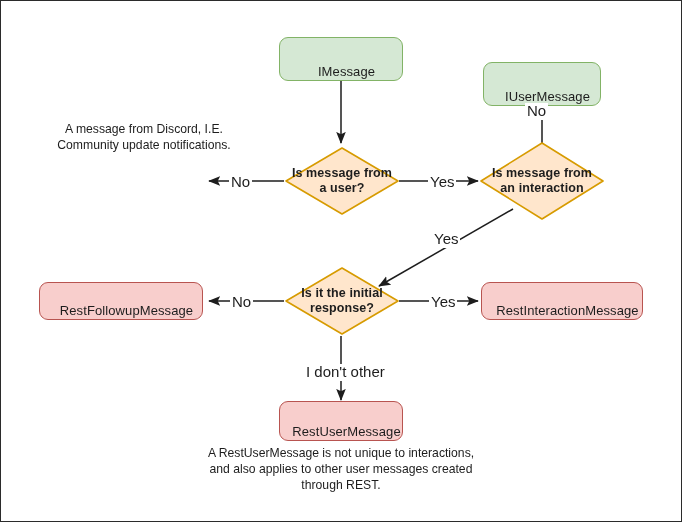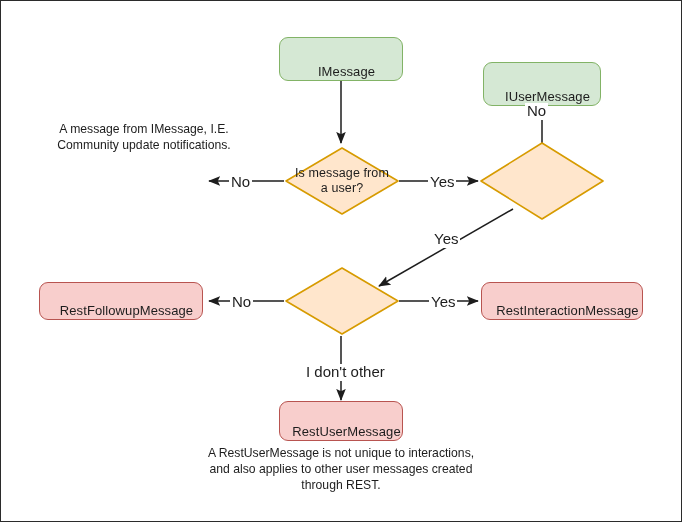--- a/index.html
+++ b/index.html
@@ -50,20 +50,21 @@
   .node-red {
     background: #f8cecc;
     border-color: #b85450;
     border-radius: 9px;
   }
   .diamond {
     position: absolute;
     display: flex;
     align-items: center;
     justify-content: flex-start;
+    font-weight: bold;
   }
   .diamond svg {
     position: absolute;
     left: 0;
     top: 0;
   }
   .diamond .dlabel {
     position: relative;
     z-index: 2;
     text-align: center;
@@ -147,42 +148,44 @@
     <svg width="116" height="70" viewBox="0 0 116 70">
       <path d="M58,2 L114,35 L58,68 L2,35 Z" fill="#ffe6cc" stroke="#d79b00" stroke-width="1.6" stroke-linejoin="round"></path>
     </svg>
     <span class="dlabel">Is message from a user?</span>
   </div>
 
   <div class="diamond" style="left:478px; top:140px; width:126px; height:80px;">
     <svg width="126" height="80" viewBox="0 0 126 80">
       <path d="M63,2 L124,40 L63,78 L2,40 Z" fill="#ffe6cc" stroke="#d79b00" stroke-width="1.6" stroke-linejoin="round"></path>
     </svg>
+    <span class="dlabel">Is message from an interaction</span>
   </div>
 
   <div class="diamond" style="left:283px; top:265px; width:116px; height:70px;">
     <svg width="116" height="70" viewBox="0 0 116 70">
       <path d="M58,2 L114,35 L58,68 L2,35 Z" fill="#ffe6cc" stroke="#d79b00" stroke-width="1.6" stroke-linejoin="round"></path>
     </svg>
+    <span class="dlabel">Is it the initial response?</span>
   </div>
 
   <div class="edge-label" style="left:228px; top:173px;">No</div>
 
   <div class="edge-label" style="left:427px; top:173px;">Yes</div>
 
   <div class="edge-label" style="left:524px; top:102px;">No</div>
 
   <div class="edge-label" style="left:431px; top:230px;">Yes</div>
 
   <div class="edge-label" style="left:229px; top:293px;">No</div>
 
   <div class="edge-label" style="left:428px; top:293px;">Yes</div>
 
   <div class="edge-label" style="left:303px; top:363px;">I don't other</div>
 
-  <div class="note" style="left:48px; top:120px; width:190px;">A message from IMessage, I.E.
+  <div class="note" style="left:48px; top:120px; width:190px;">A message from Discord, I.E.
 Community update notifications.</div>
 
   <div class="note" style="left:190px; top:444px; width:300px;">A RestUserMessage is not unique to interactions,
 and also applies to other user messages created
 through REST.</div>
 
 </div>
 
 </body></html>

